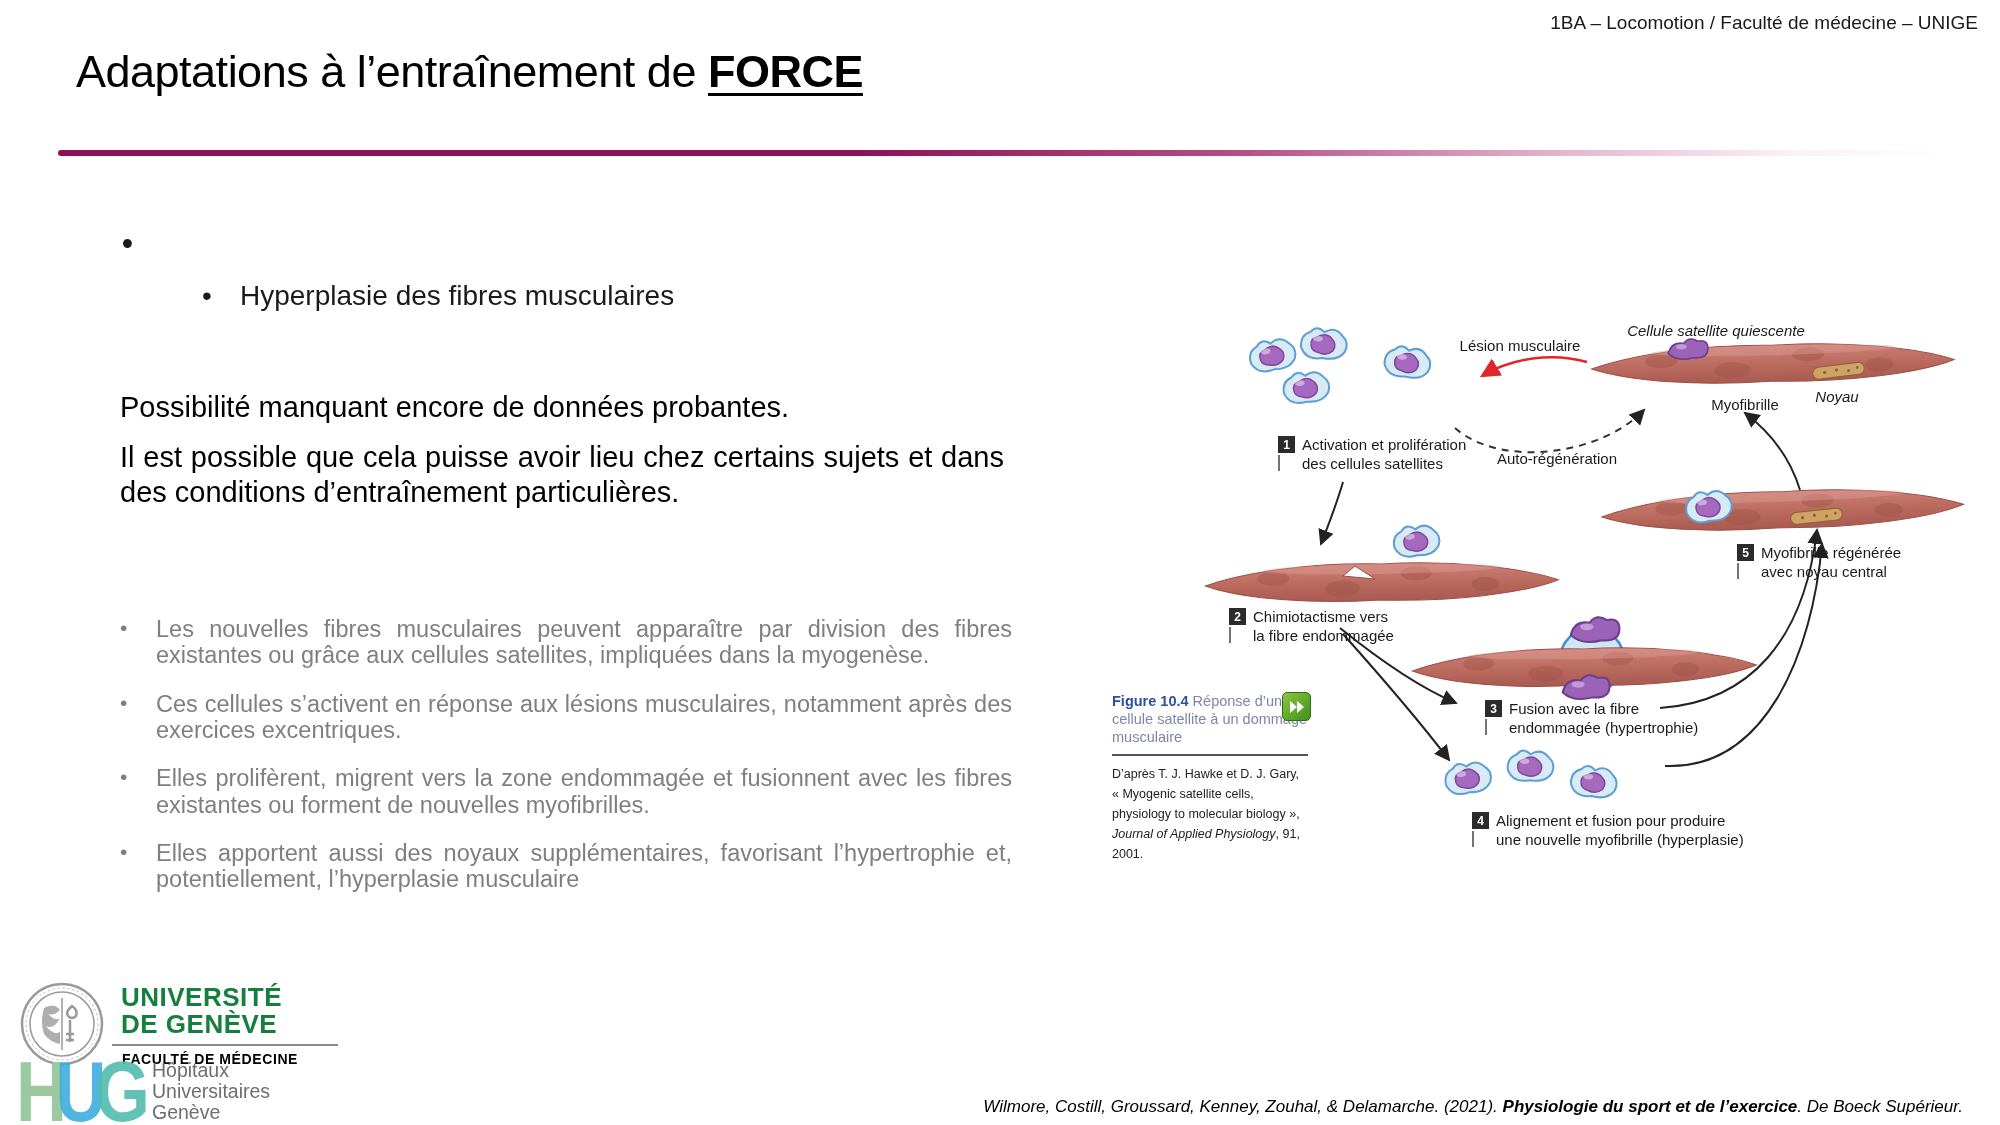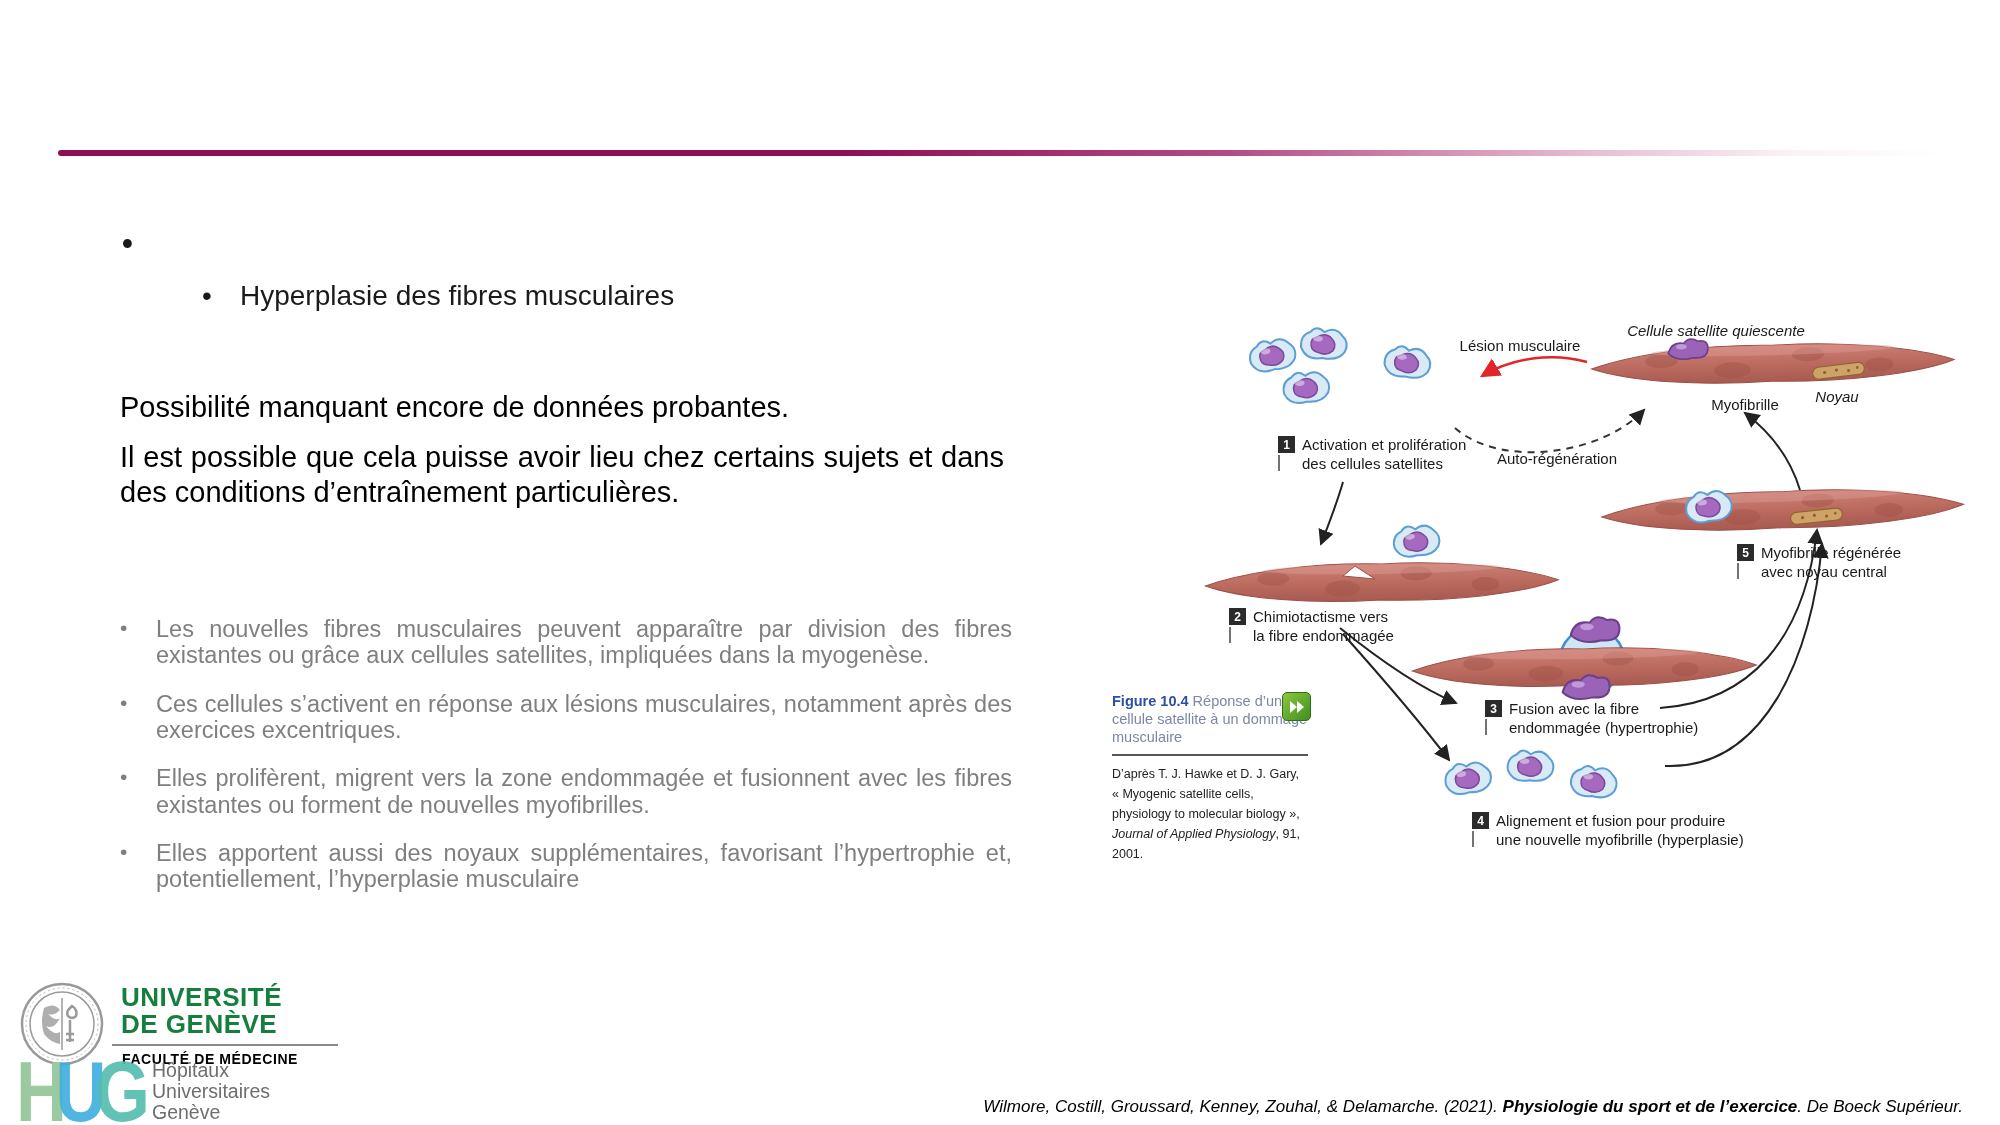--- a/index.html
+++ b/index.html
@@ -55,21 +55,25 @@
   
   .ft{font-family:"Liberation Sans",sans-serif;font-size:15px;fill:#1a1a1a;}
   .fti{font-style:italic;}
   .stepnum{font-family:"Liberation Sans",sans-serif;font-size:12px;font-weight:bold;fill:#fff;}
 </style>
 </head>
 <body>
 
 <div class="slide">
 
-
+  <div class="course-ref">1BA – Locomotion / Faculté de médecine – UNIGE</div>
+
+  <div class="slide-title">
+    <span>Adaptations à l’entraînement de </span><span class="emph">FORCE</span>
+  </div>
   <div class="title-rule"></div>
 
   <div class="bullet-row b1">
     <span class="bullet-dot">•</span>
   </div>
   <div class="bullet-row b2">
     <span class="bullet-dot">•</span>
     <span>Hyperplasie des fibres musculaires</span>
   </div>
 

